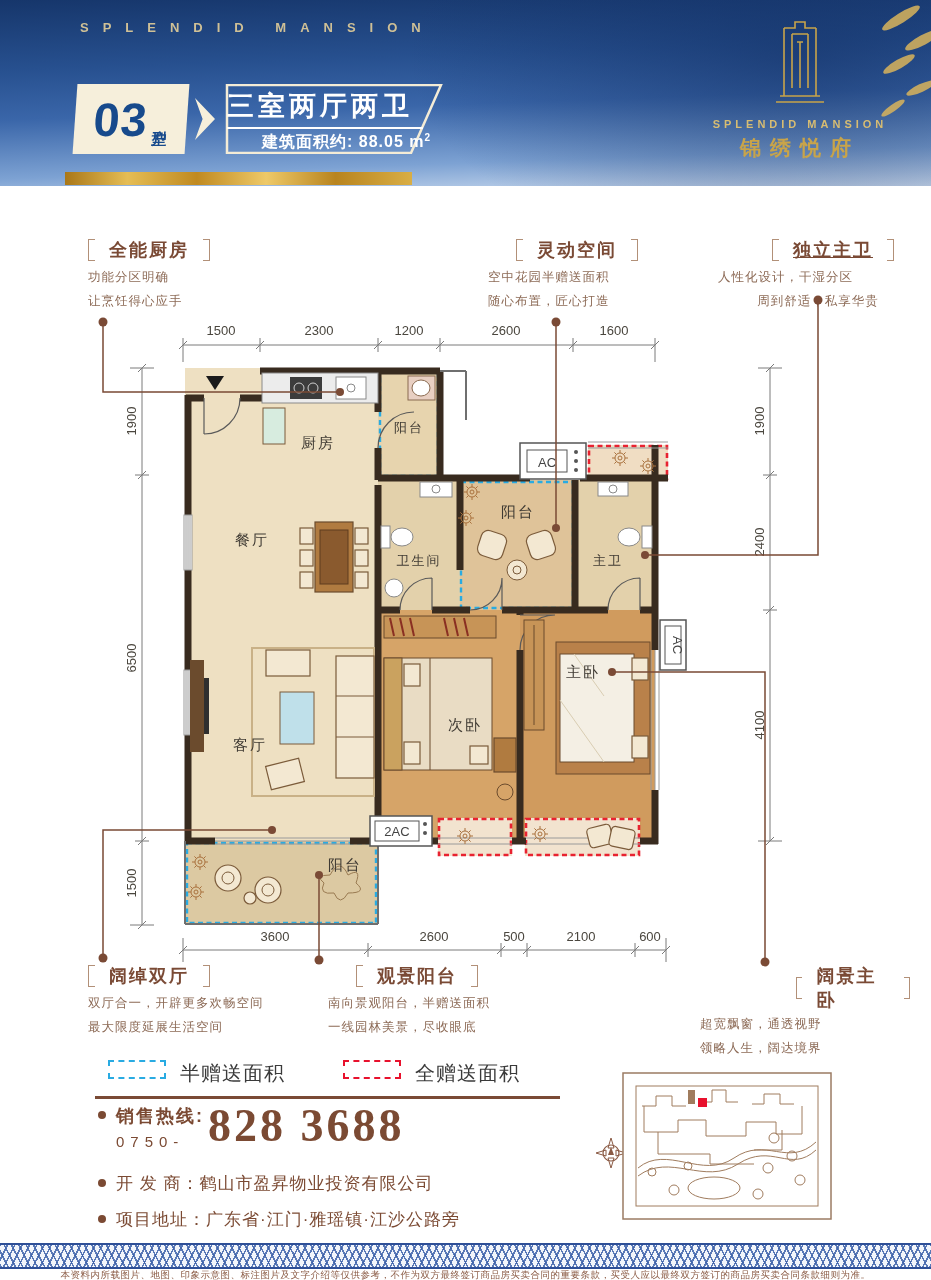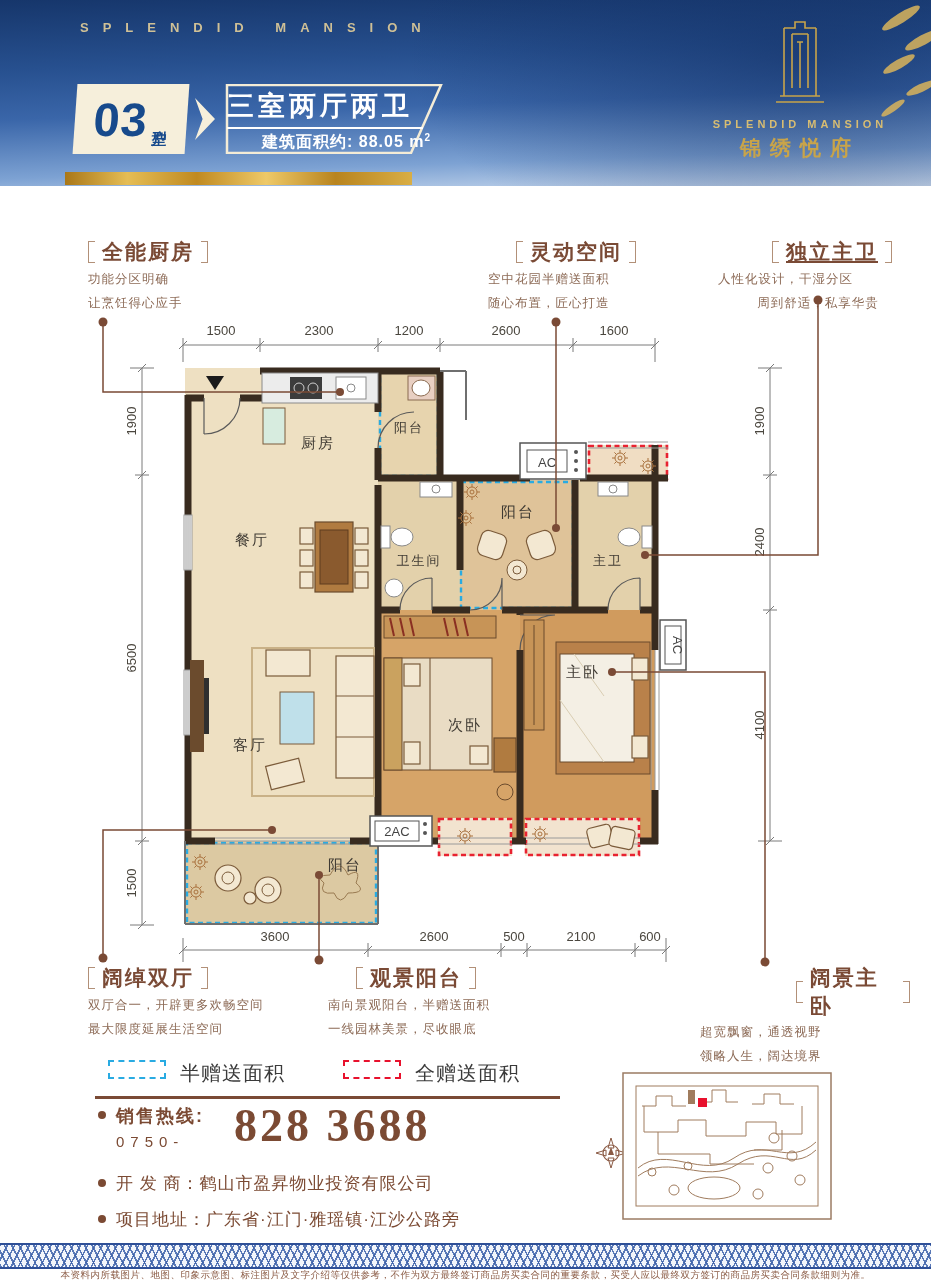--- a/index.html
+++ b/index.html
@@ -29,36 +29,36 @@
   .badge-line{position:absolute;left:152px;top:43px;width:196px;height:2px;background:#ffffff;}
   .badge-sub{position:absolute;left:152px;top:48px;font-size:16px;font-weight:bold;color:#ffffff;letter-spacing:1px;padding-left:35px;}
   .badge-sub sup{font-size:10px;}
   
   .logo{position:absolute;left:700px;top:18px;width:200px;text-align:center;}
   .logo-en{margin-top:4px;font-size:11px;letter-spacing:4px;color:#d7bc72;font-weight:bold;}
   .logo-cn{margin-top:4px;font-size:21px;letter-spacing:9px;color:#c8a44a;
            font-family:"Liberation Serif",serif;font-weight:bold;}
   
   .callout{position:absolute;width:215px;color:#8d6b57;}
-  .callout .title{display:inline-flex;align-items:center;gap:7px;font-size:21px;font-weight:bold;
+  .callout .title{display:inline-flex;align-items:center;gap:14px;font-size:18px;font-weight:bold;
                   color:#7a4a35;letter-spacing:2px;}
   .bk{width:6px;height:20px;border-top:1.5px solid #b29078;border-bottom:1.5px solid #b29078;}
   .bk.l{border-left:1.5px solid #b29078;}
   .bk.r{border-right:1.5px solid #b29078;}
   .callout .body{margin-top:0;font-size:12.5px;line-height:1.95;letter-spacing:1px;}
   
   .legend{position:absolute;left:108px;top:1060px;display:flex;gap:58px;align-items:center;}
   .legend .item{display:flex;align-items:flex-start;gap:14px;font-size:20px;color:#3a3a3a;letter-spacing:1px;}
   .swatch{width:54px;height:15px;border:2px dashed #29abe2;background:#fff;}
   .swatch.red{border-color:#e8112d;}
   .divider{position:absolute;left:95px;top:1096px;width:465px;height:3px;background:#7a4a35;}
   .contact{position:absolute;left:98px;top:1104px;color:#7b4a33;}
   .crow{position:relative;padding-left:18px;letter-spacing:1px;}
   .crow::before{content:"";position:absolute;left:0;top:7px;width:8px;height:8px;border-radius:50%;background:#7b4a33;}
-  .hotline{display:flex;align-items:flex-start;gap:30px;}
+  .hotline{display:flex;align-items:flex-start;gap:4px;}
   .hot-label{font-size:18px;font-weight:bold;letter-spacing:2px;}
   .hot-prefix{margin-top:5px;font-size:15px;letter-spacing:6px;}
   .hot-num{font-size:46px;line-height:.95;font-weight:bold;font-family:"Liberation Serif",serif;letter-spacing:3px;}
   .crow.dev{margin-top:22px;font-size:17px;}
   .crow.addr{margin-top:13px;font-size:17px;}
   
   .map{position:absolute;left:622px;top:1072px;}
   .compass{position:absolute;left:594px;top:1136px;}
   
   .band{position:absolute;left:0;top:1243px;width:931px;height:22px;

